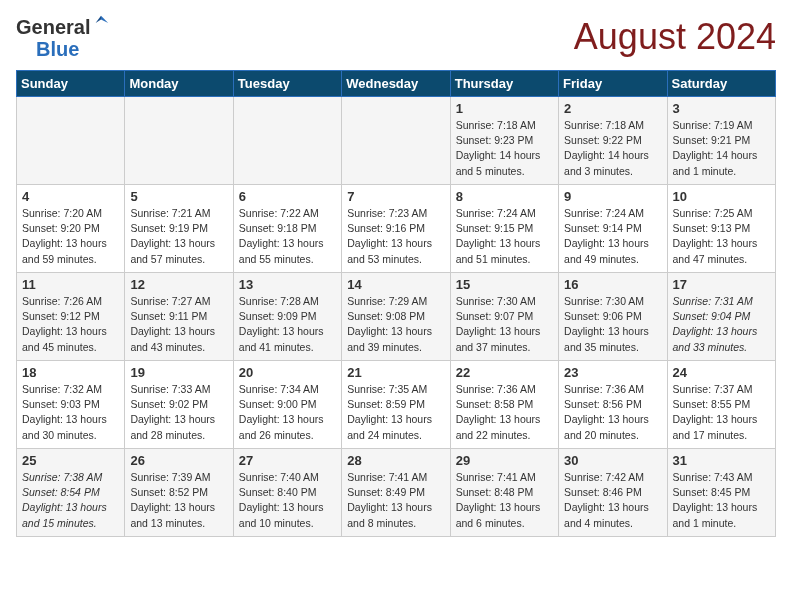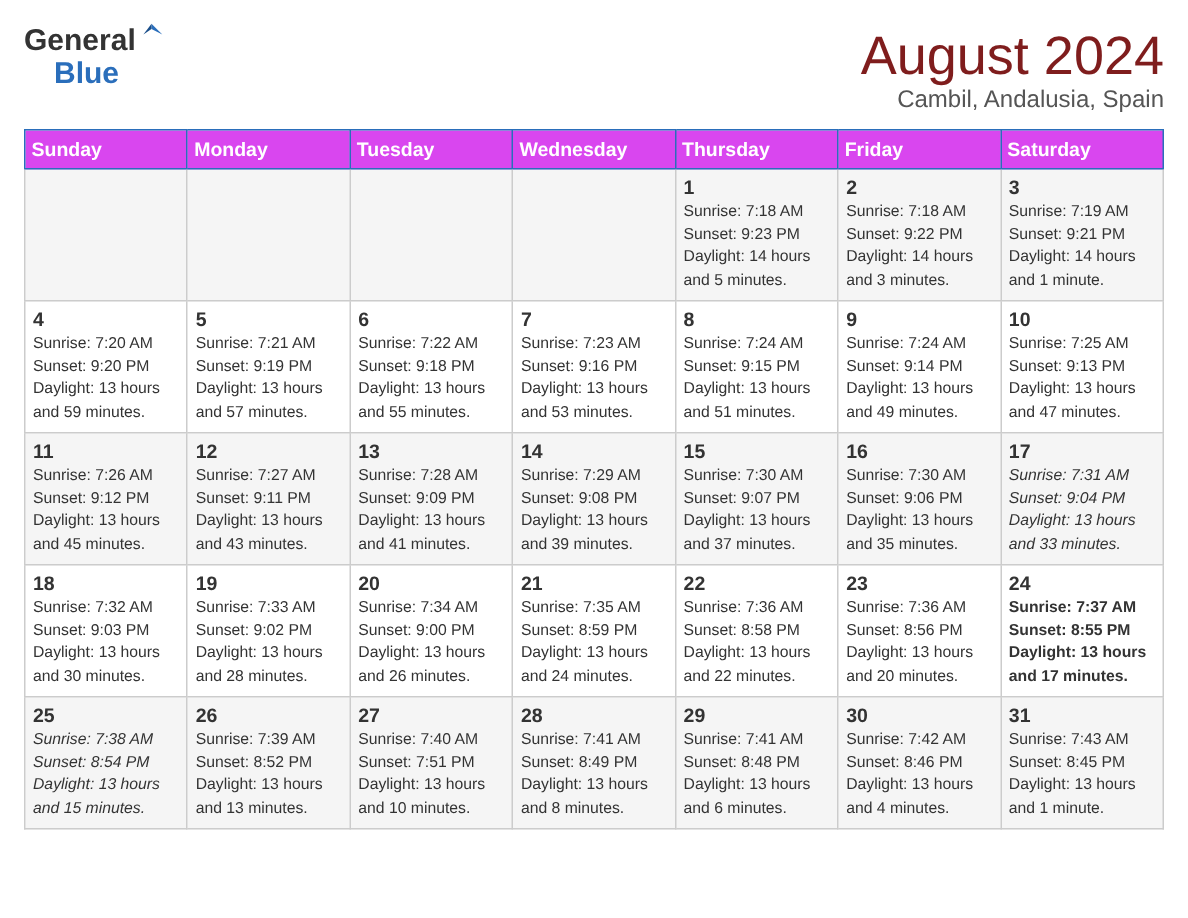--- a/index.html
+++ b/index.html
@@ -44,21 +44,21 @@
     .location {
       font-size: 16px;
       color: #555;
     }
     table {
       width: 100%;
       border-collapse: collapse;
       table-layout: fixed;
     }
     thead tr th {
-      background: #d946ef;
+      background: #0c4a6e;
       color: #fff;
       font-size: 13px;
       font-weight: bold;
       padding: 5px 4px;
       text-align: left;
       border: 1px solid #2a6ebb;
     }
     tbody tr td {
       border: 1px solid #ccc;
       vertical-align: top;
@@ -100,21 +100,20 @@
         <svg class="logo-icon" viewBox="0 0 20 20">
           <path d="M10 2 L18 10 L10 6 Z" fill="#2a6ebb"></path>
           <path d="M10 2 L10 6 L4 10 Z" fill="#1a4e8a"></path>
         </svg>
       </div>
       <div class="logo-text logo-blue">Blue</div>
     </div>
   </div>
   <div class="title-block">
     <div class="month-title">August 2024</div>
-    <div class="location">Cambil, Andalusia, Spain</div>
   </div>
 </div>
 
 <table>
   <thead>
     <tr>
     <th>Sunday</th>
         <th>Monday</th>
         <th>Tuesday</th>
         <th>Wednesday</th>
@@ -291,21 +290,21 @@
         </td>
         <td>
           <div class="day-number">23</div>
           <div class="day-info" style="white-space: pre-line;">Sunrise: 7:36 AM
 Sunset: 8:56 PM
 Daylight: 13 hours
 and 20 minutes.</div>
         </td>
         <td>
           <div class="day-number">24</div>
-          <div class="day-info" style="white-space: pre-line; font-weight: bold;">Sunrise: 7:37 AM
+          <div class="day-info" style="white-space: pre-line;">Sunrise: 7:37 AM
 Sunset: 8:55 PM
 Daylight: 13 hours
 and 17 minutes.</div>
         </td>
       </tr>
       <tr>
         <td>
           <div class="day-number">25</div>
           <div class="day-info" style="white-space: pre-line; font-style: italic;">Sunrise: 7:38 AM
 Sunset: 8:54 PM
@@ -315,21 +314,21 @@
         <td>
           <div class="day-number">26</div>
           <div class="day-info" style="white-space: pre-line;">Sunrise: 7:39 AM
 Sunset: 8:52 PM
 Daylight: 13 hours
 and 13 minutes.</div>
         </td>
         <td>
           <div class="day-number">27</div>
           <div class="day-info" style="white-space: pre-line;">Sunrise: 7:40 AM
-Sunset: 7:51 PM
+Sunset: 8:40 PM
 Daylight: 13 hours
 and 10 minutes.</div>
         </td>
         <td>
           <div class="day-number">28</div>
           <div class="day-info" style="white-space: pre-line;">Sunrise: 7:41 AM
 Sunset: 8:49 PM
 Daylight: 13 hours
 and 8 minutes.</div>
         </td>

